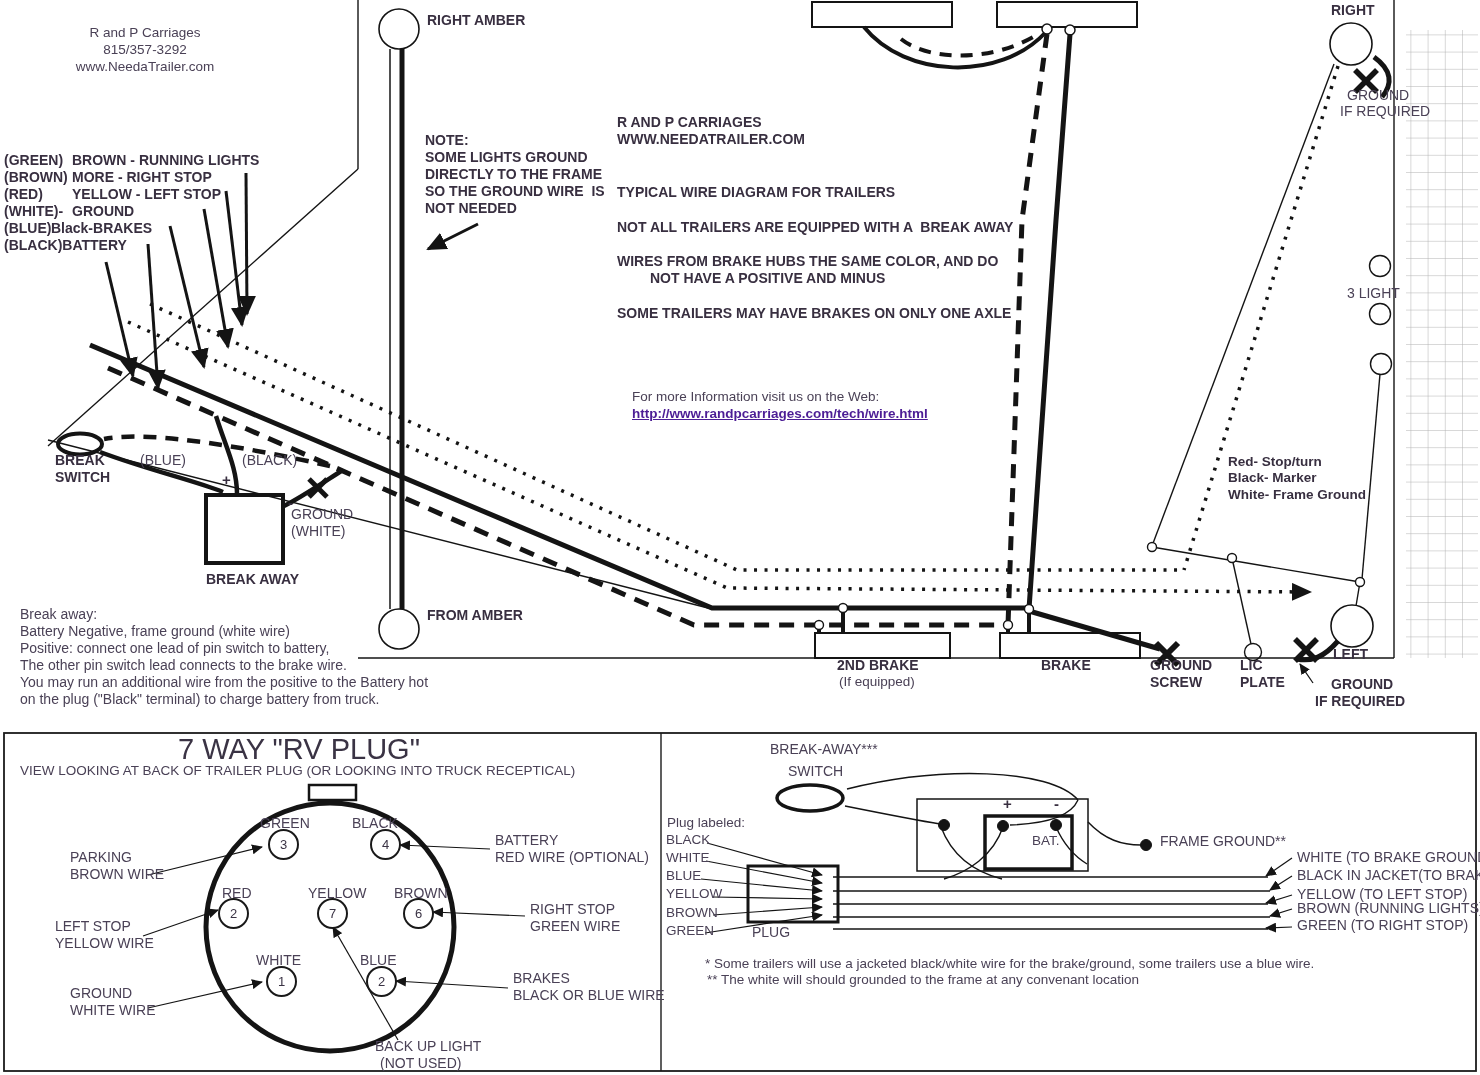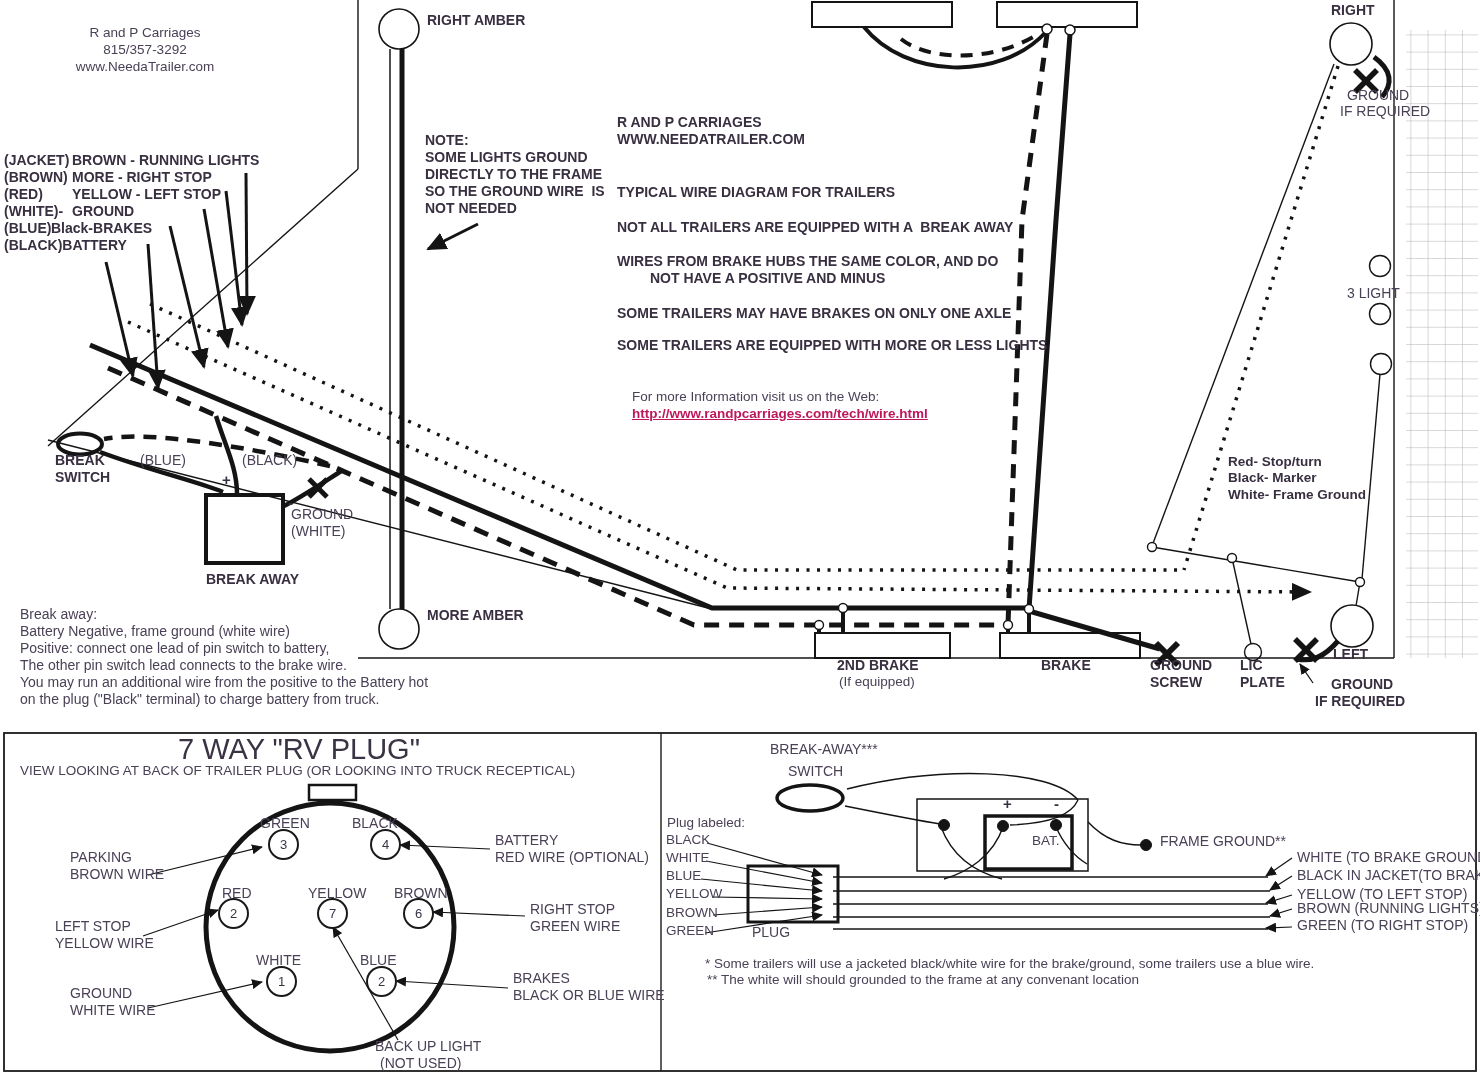--- a/index.html
+++ b/index.html
@@ -4,21 +4,21 @@
 <style>
   html,body{margin:0;padding:0;background:#fff;}
   #stage{position:relative;width:1480px;height:1075px;background:#ffffff;overflow:hidden;
          font-family:"Liberation Sans",sans-serif;}
   #wires{position:absolute;left:0;top:0;z-index:0;}
   .t{position:absolute;white-space:pre;font:bold 14px/1.15 "Liberation Sans",sans-serif;color:#382f40;z-index:2;}
   .r{font-weight:normal;color:#4a4156;}
   .s13{font-size:13.5px;}
   .big{font:normal 29px/1 "Liberation Sans",sans-serif;color:#3a3344;}
   .ctr{width:290px;text-align:center;}
-  .lnk{text-decoration:underline;font-weight:bold;color:#be185d;cursor:pointer;}
+  .lnk{text-decoration:underline;font-weight:bold;color:#4c1d95;cursor:pointer;}
   .pin{position:absolute;width:27px;height:27px;border:2.5px solid #191919;border-radius:50%;
        background:#fff;z-index:2;display:flex;align-items:center;justify-content:center;
        font:normal 13px "Liberation Sans",sans-serif;color:#3a3344;}
   .plugspan{display:inline-block;}
   .w68{width:68px;}
   .w47{width:47px;}
 </style>
 </head>
 <body>
 
@@ -198,44 +198,43 @@
     <line x1="1292" y1="895" x2="1266" y2="903"></line>
     <line x1="1292" y1="909" x2="1270" y2="916"></line>
     <line x1="1292" y1="927" x2="1266" y2="928"></line>
   </g>
 </svg>
 
 <div class="t r s13 ctr" style="left:0px;top:25px">R and P Carriages</div>
 <div class="t r s13 ctr" style="left:0px;top:42px">815/357-3292</div>
 <div class="t r s13 ctr" style="left:0px;top:59px">www.NeedaTrailer.com</div>
 
-<div class="t" style="left:4px;top:152px"><span class="plugspan w68">(JACKET)</span><span>BROWN - RUNNING LIGHTS</span></div>
+<div class="t" style="left:4px;top:152px"><span class="plugspan w68">(GREEN)</span><span>BROWN - RUNNING LIGHTS</span></div>
 <div class="t" style="left:4px;top:169px"><span class="plugspan w68">(BROWN)</span><span>MORE - RIGHT STOP</span></div>
 <div class="t" style="left:4px;top:186px"><span class="plugspan w68">(RED)</span><span>YELLOW - LEFT STOP</span></div>
 <div class="t" style="left:4px;top:203px"><span class="plugspan w68">(WHITE)-</span><span>GROUND</span></div>
 <div class="t" style="left:4px;top:220px"><span class="plugspan w47">(BLUE)</span><span>Black-BRAKES</span></div>
 <div class="t" style="left:4px;top:237px"><span class="plugspan">(BLACK)</span><span>BATTERY</span></div>
 
 <div class="t" style="left:425px;top:132px">NOTE:</div>
 <div class="t" style="left:425px;top:149px">SOME LIGHTS GROUND</div>
 <div class="t" style="left:425px;top:166px">DIRECTLY TO THE FRAME</div>
 <div class="t" style="left:425px;top:183px">SO THE GROUND WIRE  IS</div>
 <div class="t" style="left:425px;top:200px">NOT NEEDED</div>
 
 <div class="t" style="left:427px;top:12px">RIGHT AMBER</div>
-<div class="t" style="left:427px;top:607px">MORE AMBER</div>
+<div class="t" style="left:427px;top:607px">FROM AMBER</div>
 
 <div class="t" style="left:617px;top:114px">R AND P CARRIAGES</div>
 <div class="t" style="left:617px;top:131px">WWW.NEEDATRAILER.COM</div>
 <div class="t" style="left:617px;top:184px">TYPICAL WIRE DIAGRAM FOR TRAILERS</div>
 <div class="t" style="left:617px;top:219px">NOT ALL TRAILERS ARE EQUIPPED WITH A  BREAK AWAY</div>
 <div class="t" style="left:617px;top:253px">WIRES FROM BRAKE HUBS THE SAME COLOR, AND DO</div>
 <div class="t" style="left:650px;top:270px">NOT HAVE A POSITIVE AND MINUS</div>
 <div class="t" style="left:617px;top:305px">SOME TRAILERS MAY HAVE BRAKES ON ONLY ONE AXLE</div>
-<div class="t" style="left:617px;top:337px">SOME TRAILERS ARE EQUIPPED WITH MORE OR LESS LIGHTS</div>
 <div class="t r s13" style="left:632px;top:389px">For more Information visit us on the Web:</div>
 <div class="t s13 lnk" style="left:632px;top:406px">http://www.randpcarriages.com/tech/wire.html</div>
 
 <div class="t" style="left:1331px;top:2px">RIGHT</div>
 <div class="t r" style="left:1347px;top:87px">GROUND</div>
 <div class="t r" style="left:1340px;top:103px">IF REQUIRED</div>
 <div class="t r" style="left:1347px;top:285px">3 LIGHT</div>
 <div class="t s13" style="left:1228px;top:454px">Red- Stop/turn</div>
 <div class="t s13" style="left:1228px;top:470px">Black- Marker</div>
 <div class="t s13" style="left:1228px;top:487px">White- Frame Ground</div>

